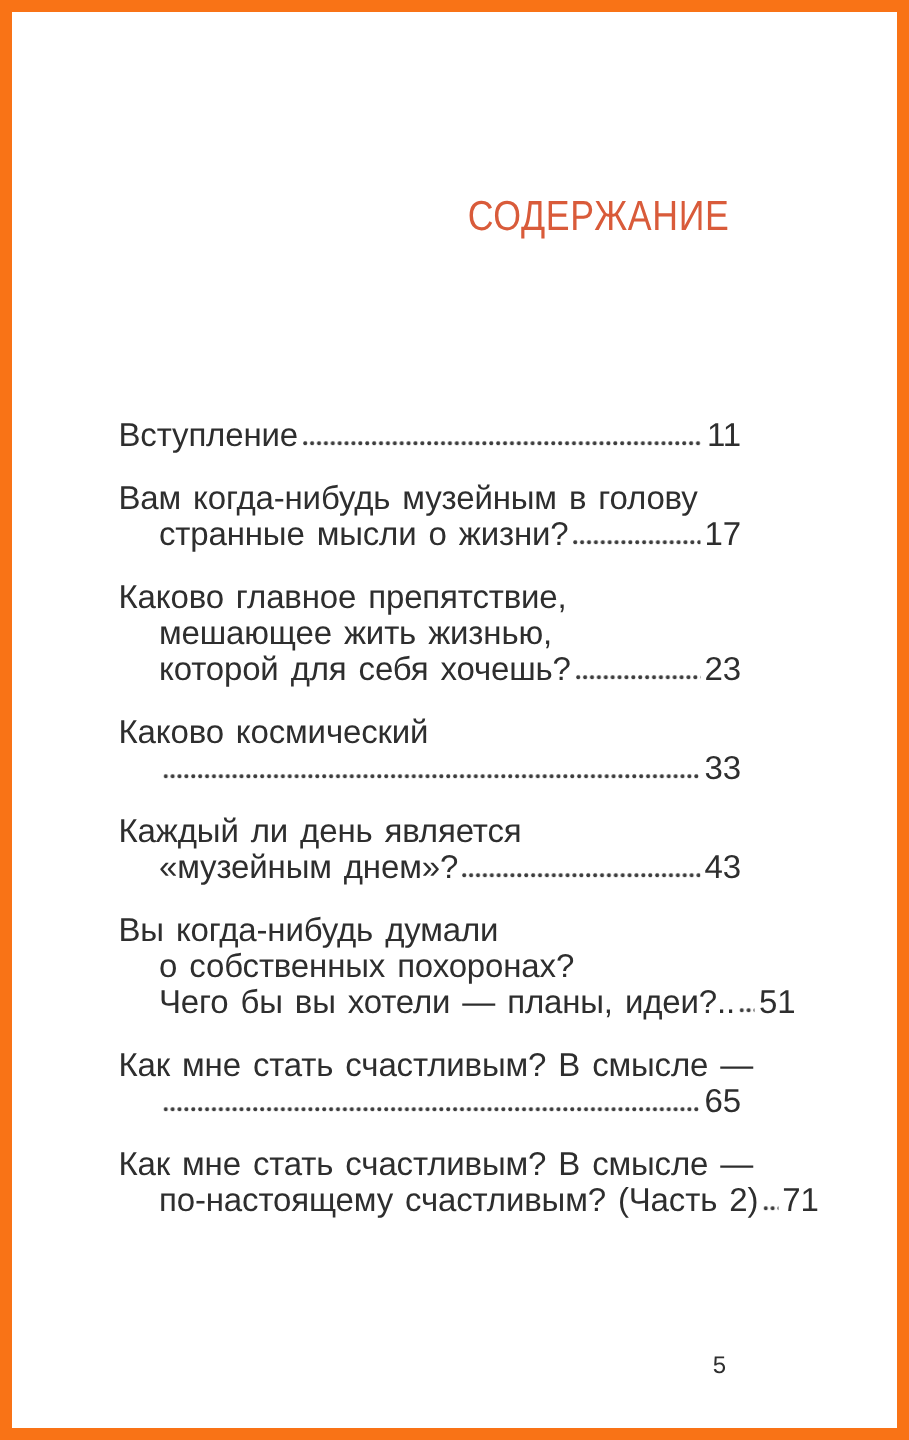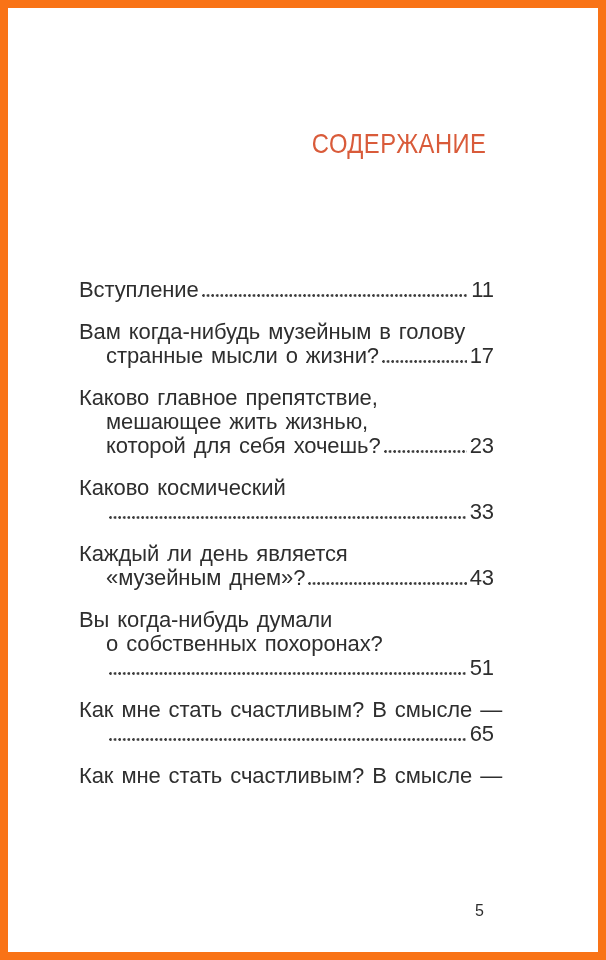--- a/index.html
+++ b/index.html
@@ -107,29 +107,35 @@
         <div class="toc-line indent last">
           <span class="toc-text">«музейным днем»?</span>
           <span class="leader"></span>
           <span class="pagenum">43</span>
         </div>
       </div>
       <div class="toc-entry">
         <div class="toc-line"><span class="toc-text">Вы когда-нибудь думали</span></div>
         <div class="toc-line indent"><span class="toc-text">о собственных похоронах?</span></div>
         <div class="toc-line indent last">
+          <span class="toc-text">Чего бы вы хотели — планы, идеи?..</span>
           <span class="leader"></span>
           <span class="pagenum">51</span>
         </div>
       </div>
       <div class="toc-entry">
         <div class="toc-line"><span class="toc-text">Как мне стать счастливым? В смысле —</span></div>
         <div class="toc-line indent last">
           <span class="leader"></span>
           <span class="pagenum">65</span>
         </div>
       </div>
       <div class="toc-entry">
         <div class="toc-line"><span class="toc-text">Как мне стать счастливым? В смысле —</span></div>
+        <div class="toc-line indent last">
+          <span class="toc-text">по-настоящему счастливым? (Часть 2)</span>
+          <span class="leader"></span>
+          <span class="pagenum">71</span>
+        </div>
       </div>
     </div>
   <div class="folio">5</div>
 </div>
 
 </body></html>

